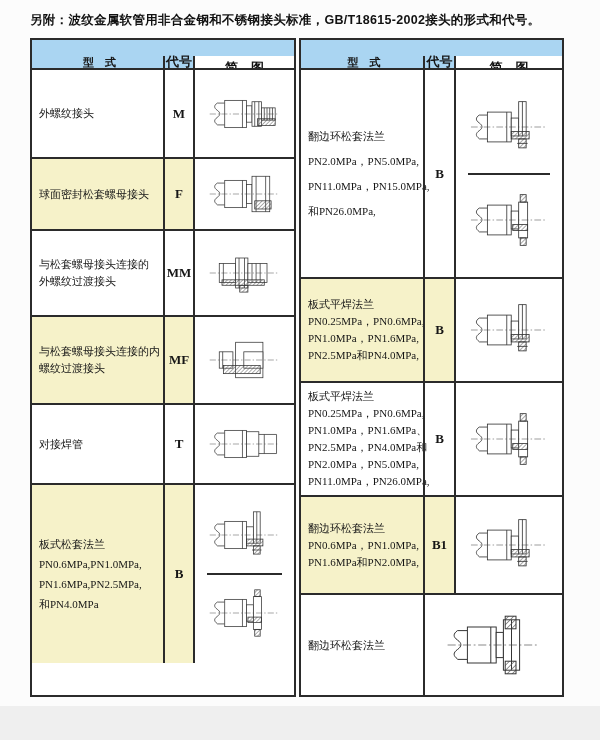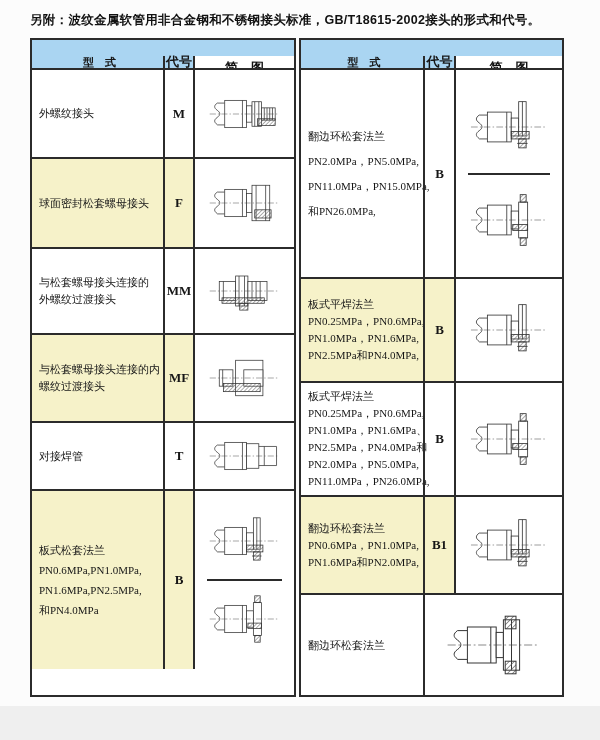--- a/index.html
+++ b/index.html
@@ -103,21 +103,21 @@
               <line x1="84" y1="31" x2="84" y2="49" stroke="#333" stroke-width="1.1"></line>
               <line x1="88" y1="31" x2="88" y2="49" stroke="#333" stroke-width="1.1"></line>
               <line x1="92" y1="31" x2="92" y2="49" stroke="#333" stroke-width="1.1"></line>
               <line x1="96" y1="31" x2="96" y2="49" stroke="#333" stroke-width="1.1"></line>
               <rect x="74" y="47" width="26" height="10" fill="url(#hatch)" stroke="#333" stroke-width="1.1"></rect>
               <line x1="4" y1="40" x2="106" y2="40" stroke="#444" stroke-width="0.7" stroke-dasharray="9 3 2 3"></line>
             </svg>
           </div>
         </div>
       </div>
-      <div class="row" style="height: 90px;">
+      <div class="row" style="height: 72px;">
         <div class="cell type hl">
           <div class="tline">球面密封松套螺母接头</div>
         </div>
         <div class="cell code hl">F</div>
         <div class="cell diagram">
           <div class="dsub">
             <svg viewBox="0 0 110 80">
               <path d="M15,24 c-5,3.5 -5,7 0,10.5 c5,3.5 5,7 0,10.5 c-5,3.5 -5,7 0,10.5" fill="none" stroke="#333" stroke-width="1.1"></path>
               <line x1="15" y1="24" x2="26" y2="24" stroke="#333" stroke-width="1.1"></line>
               <line x1="15" y1="56" x2="26" y2="56" stroke="#333" stroke-width="1.1"></line>
@@ -170,21 +170,21 @@
               <rect x="18" y="28" width="20" height="24" fill="#fff" stroke="#333" stroke-width="1.1"></rect>
               <line x1="23" y1="28" x2="23" y2="52" stroke="#333" stroke-width="1.1"></line>
               <rect x="42" y="14" width="40" height="52" fill="#fff" stroke="#333" stroke-width="1.1"></rect>
               <rect x="54" y="28" width="28" height="24" fill="#fff" stroke="#333" stroke-width="1.1"></rect>
               <rect x="24" y="48" width="54" height="12" fill="url(#hatch)" stroke="#333" stroke-width="1.1"></rect>
               <line x1="4" y1="40" x2="106" y2="40" stroke="#444" stroke-width="0.7" stroke-dasharray="9 3 2 3"></line>
             </svg>
           </div>
         </div>
       </div>
-      <div class="row" style="height: 68px; justify-content: flex-end;">
+      <div class="row" style="height: 80px; justify-content: flex-end;">
         <div class="cell type">
           <div class="tline">对接焊管</div>
         </div>
         <div class="cell code">T</div>
         <div class="cell diagram">
           <div class="dsub">
             <svg viewBox="0 0 110 80">
               <path d="M15,24 c-5,3.5 -5,7 0,10.5 c5,3.5 5,7 0,10.5 c-5,3.5 -5,7 0,10.5" fill="none" stroke="#333" stroke-width="1.1"></path>
               <line x1="15" y1="24" x2="26" y2="24" stroke="#333" stroke-width="1.1"></line>
               <line x1="15" y1="56" x2="26" y2="56" stroke="#333" stroke-width="1.1"></line>

